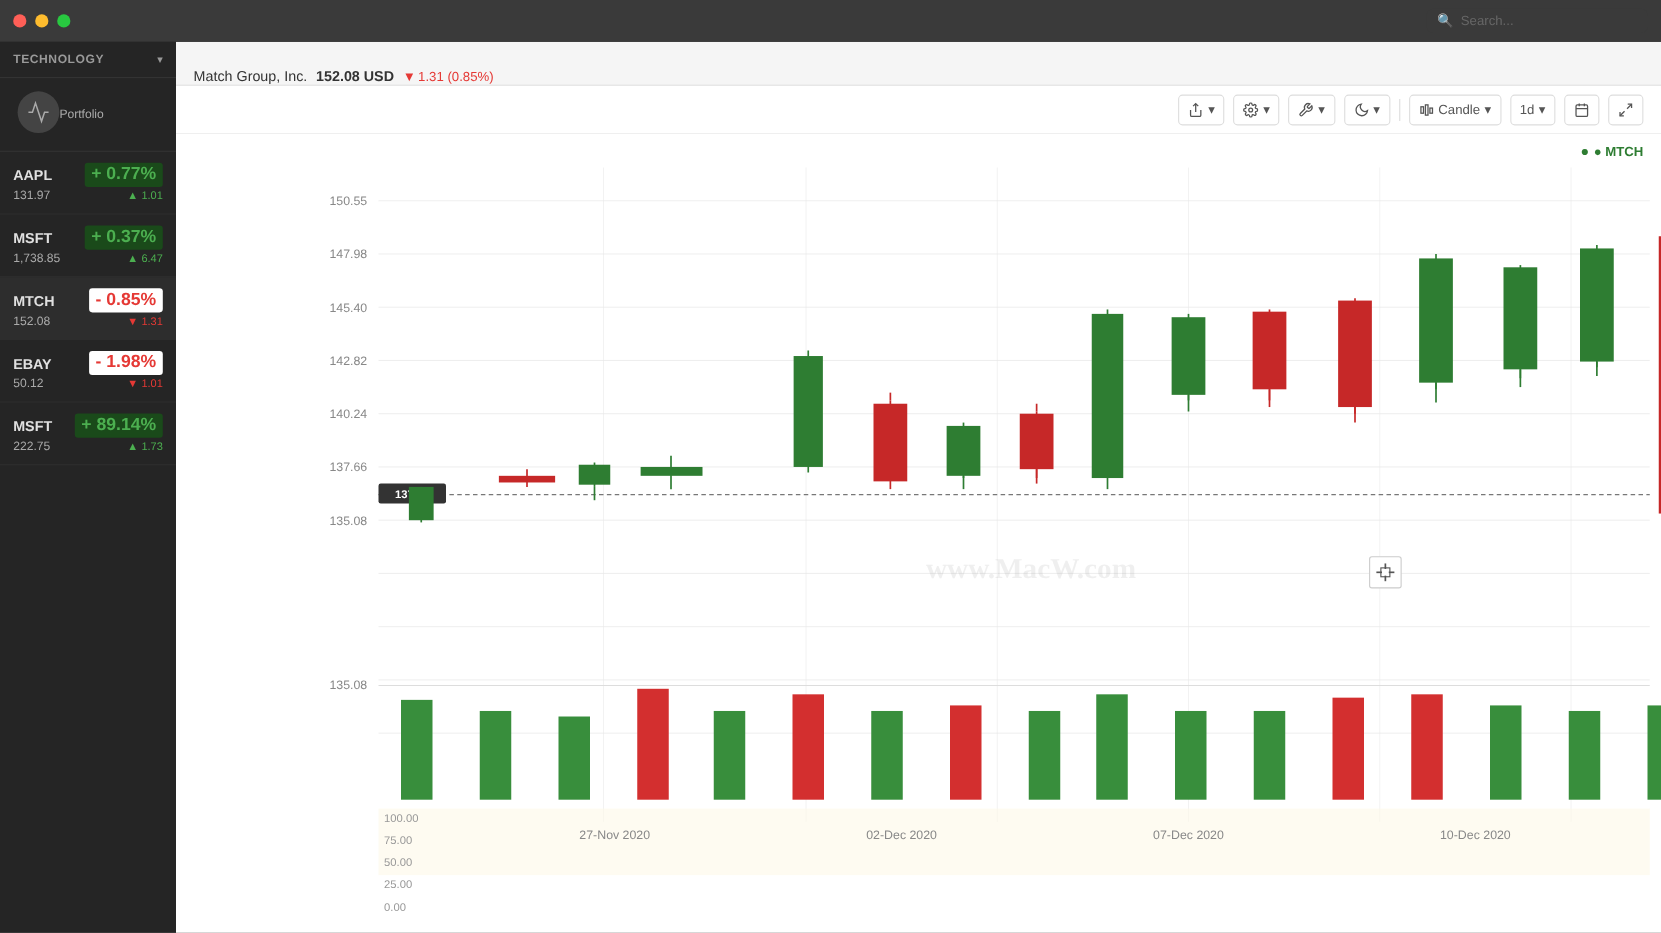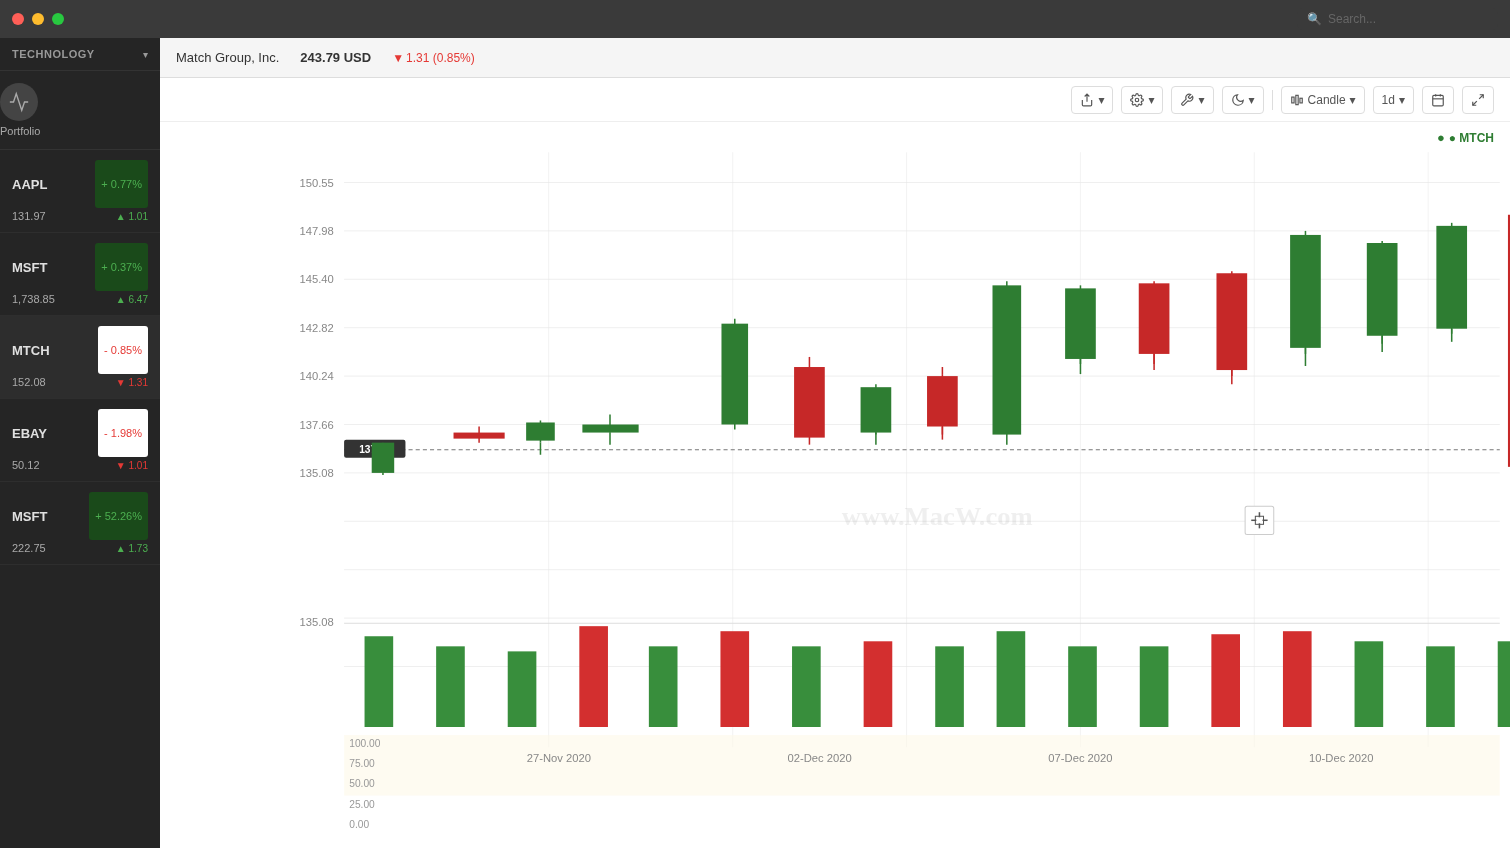--- a/index.html
+++ b/index.html
@@ -59,23 +59,22 @@
       letter-spacing: 0.5px;
       text-transform: uppercase;
     }
     .sidebar-header-chevron {
       color: #999;
       font-size: 10px;
     }
 
     .portfolio-btn {
       display: flex;
-      flex-direction: column;
-      align-items: flex-start;
-      padding: 12px 0;
+      align-items: center;
+      padding: 12px 16px;
       border-bottom: 1px solid #333;
       cursor: pointer;
     }
     .portfolio-icon {
       width: 38px; height: 38px;
       border-radius: 50%;
       background: #444;
       display: flex; align-items: center; justify-content: center;
       margin-bottom: 4px;
     }
@@ -108,24 +107,24 @@
     .stock-ticker {
       color: #e0e0e0;
       font-size: 13px;
       font-weight: 600;
     }
     .stock-price {
       color: #aaa;
       font-size: 11px;
     }
     .badge {
-      padding: 18px 6px;
+      padding: 2px 6px;
       border-radius: 3px;
-      font-size: 11px;
-      font-weight: 400;
+      font-size: 16px;
+      font-weight: 700;
       display: flex;
       align-items: center;
       gap: 3px;
     }
     .badge.up { background: #1a4a1a; color: #4caf50; }
     .badge.down { background: #ffffff; color: #e53935; }
     .stock-change {
       color: #aaa;
       font-size: 10px;
       display: flex;
@@ -143,23 +142,23 @@
       background: #fff;
       overflow: hidden;
     }
 
     
     .stock-header-bar {
       height: 40px;
       background: #f5f5f5;
       border-bottom: 1px solid #ddd;
       display: flex;
-      align-items: center;
+      align-items: flex-end;
       padding: 0 16px;
-      gap: 21px;
+      gap: 8px;
       flex-shrink: 0;
     }
     .stock-name {
       font-size: 13px;
       color: #333;
       font-weight: 500;
     }
     .stock-price-display {
       font-size: 13px;
       color: #333;
@@ -324,38 +323,38 @@
         <span class="stock-price">50.12</span>
         <span class="stock-change down">
           <span>▼</span>
           1.01
         </span>
       </div>
     </div>
         <div class="stock-item">
       <div class="stock-row">
         <span class="stock-ticker">MSFT</span>
-        <span class="badge up">+ 52.26%</span>
+        <span class="badge up">+ 89.14%</span>
       </div>
       <div class="stock-row">
         <span class="stock-price">222.75</span>
         <span class="stock-change up">
           <span>▲</span>
           1.73
         </span>
       </div>
     </div>
       </div>
   </div>
 
   <div class="content">
 
     <div class="stock-header-bar">
       <span class="stock-name">Match Group, Inc.</span>
-      <span class="stock-price-display">243.79 USD</span>
+      <span class="stock-price-display">152.08 USD</span>
       <span class="stock-change-display">
         <span>▼</span>
         <span>1.31 (0.85%)</span>
       </span>
     </div>
 
     <div class="chart-toolbar">
       <button class="toolbar-btn">
         <svg width="14" height="14" viewBox="0 0 24 24" fill="none" stroke="currentColor" stroke-width="2">
           <path d="M4 12v8a2 2 0 002 2h12a2 2 0 002-2v-8M16 6l-4-4-4 4M12 2v13"></path>

